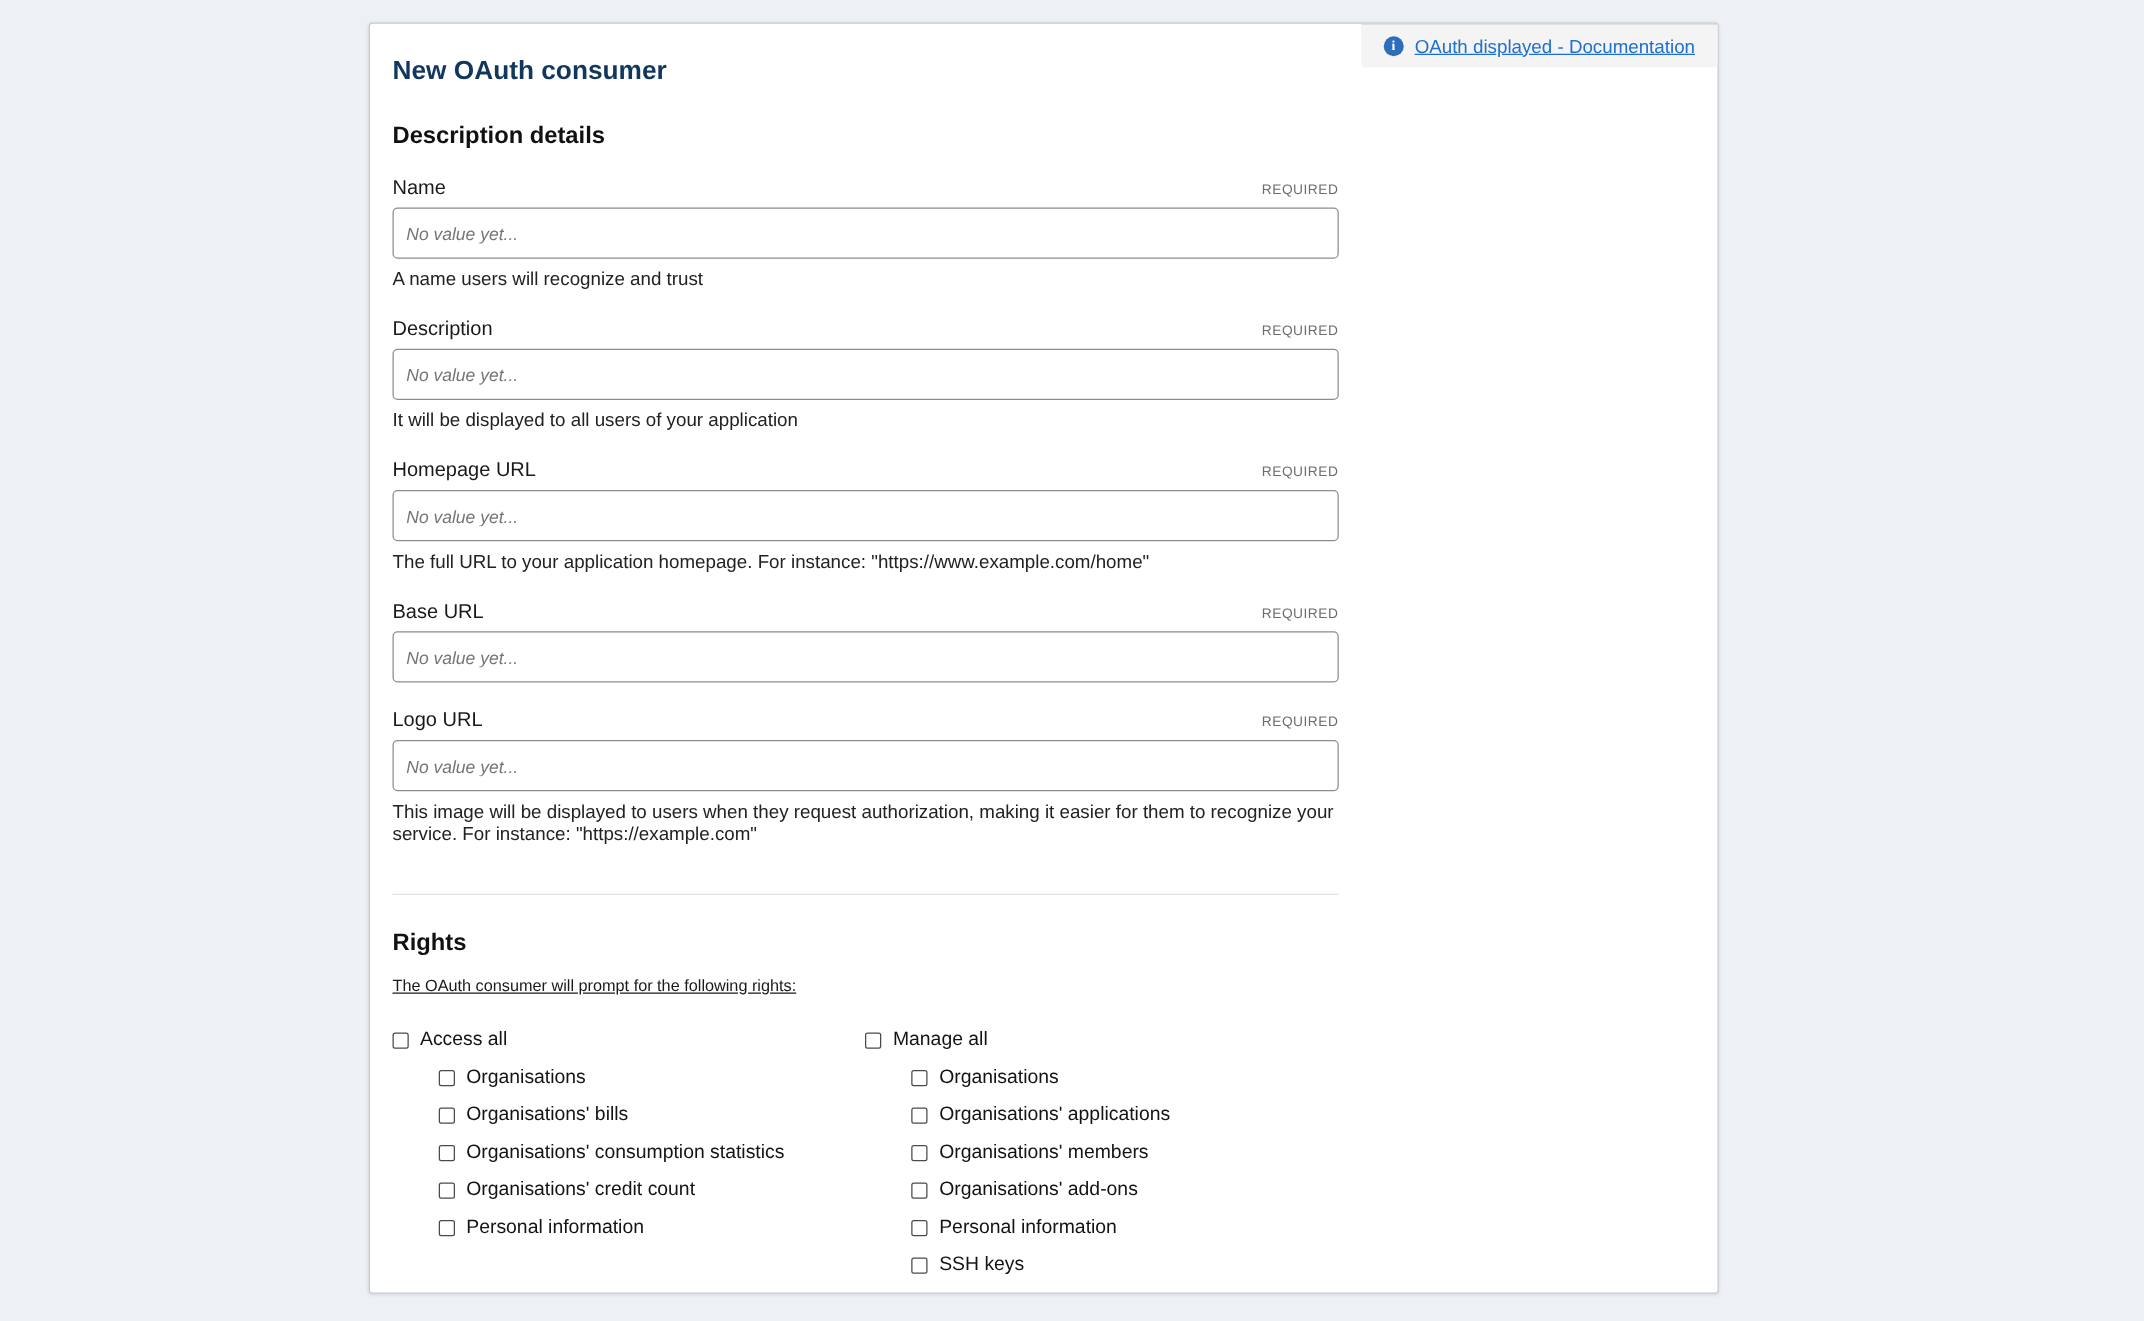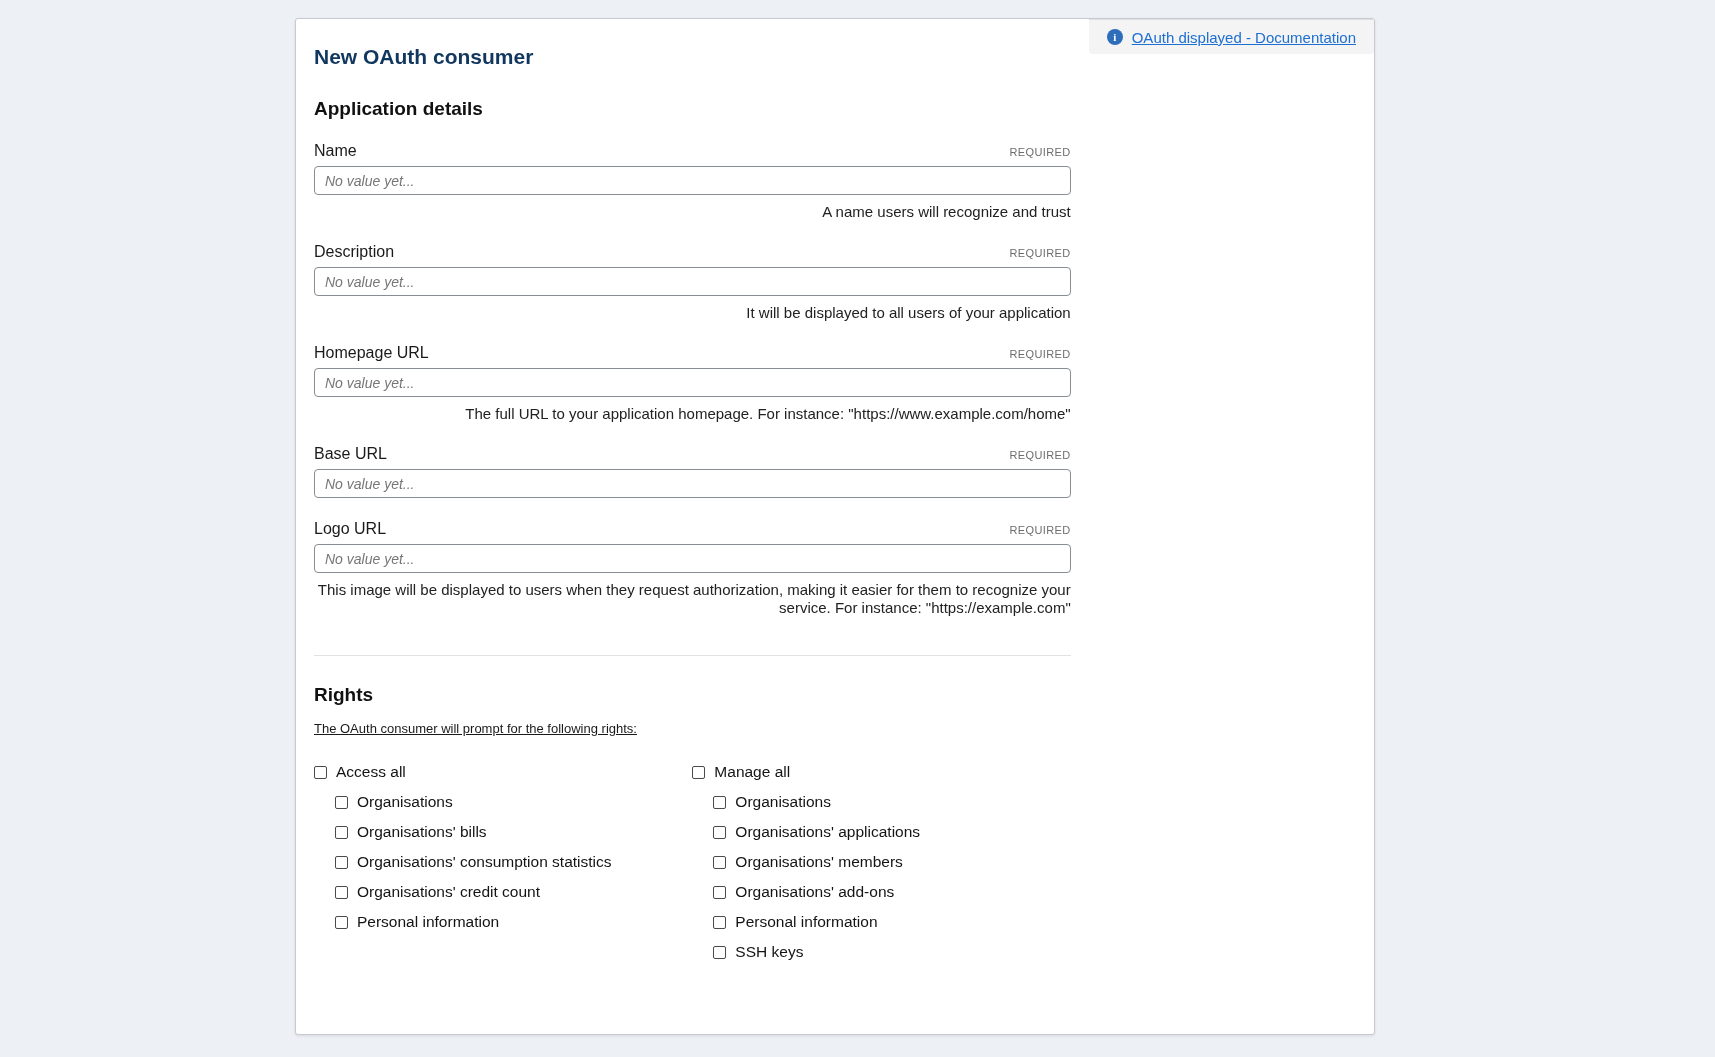--- a/index.html
+++ b/index.html
@@ -59,42 +59,41 @@
   .required-flag {
     font-size: 11px;
     color: #6d6d6d;
     letter-spacing: 0.4px;
     text-transform: uppercase;
   }
   .text-input {
     display: block;
     box-sizing: border-box;
     width: 100%;
-    height: 29px;
+    height: 41px;
     margin-top: 5px;
     padding: 0 10px;
     border: 1px solid #888e93;
     border-radius: 4px;
     background: #ffffff;
     font-family: "Liberation Sans", sans-serif;
     font-size: 14px;
     color: #222222;
     outline: none;
   }
   .text-input::placeholder {
     font-style: italic;
     color: #767676;
     opacity: 1;
   }
   .field-helper {
     margin-top: 8px;
     font-size: 15px;
     color: #222222;
     line-height: 18px;
-    text-align: right;
   }
   .divider {
     border: none;
     border-top: 1px solid #e2e2e2;
     margin: 38px 0 0 0;
   }
   .rights-prompt {
     margin-top: 15px;
     font-size: 13px;
     color: #1a1a1a;
@@ -103,21 +102,21 @@
   .rights-grid {
     display: flex;
     margin-top: 21px;
   }
   .rights-col { width: 50%; }
   .cb-row {
     display: flex;
     align-items: center;
     height: 30px;
   }
-  .cb-row.child { margin-left: 21px; }
+  .cb-row.child { margin-left: 37px; }
   .cb-box {
     appearance: none;
     -webkit-appearance: none;
     width: 13px;
     height: 13px;
     margin: 0 9px 0 0;
     border: 1px solid #4a4a4a;
     border-radius: 2px;
     background: #ffffff;
     flex: 0 0 auto;
@@ -164,21 +163,21 @@
   }
 </style>
 </head>
 <body>
 
 <div class="card">
   <div class="card-main">
 
     <h1 class="page-title">New OAuth consumer</h1>
 
-    <h2 class="section-heading">Application details</h2>
+    <h2 class="section-heading">Description details</h2>
 
     <div class="field-block">
       <div class="field-head">
         <span class="field-label">Name</span>
         <span class="required-flag">REQUIRED</span>
       </div>
       <input type="text" class="text-input" placeholder="No value yet..." style="">
       <div class="field-helper">A name users will recognize and trust</div>
     </div>
 

